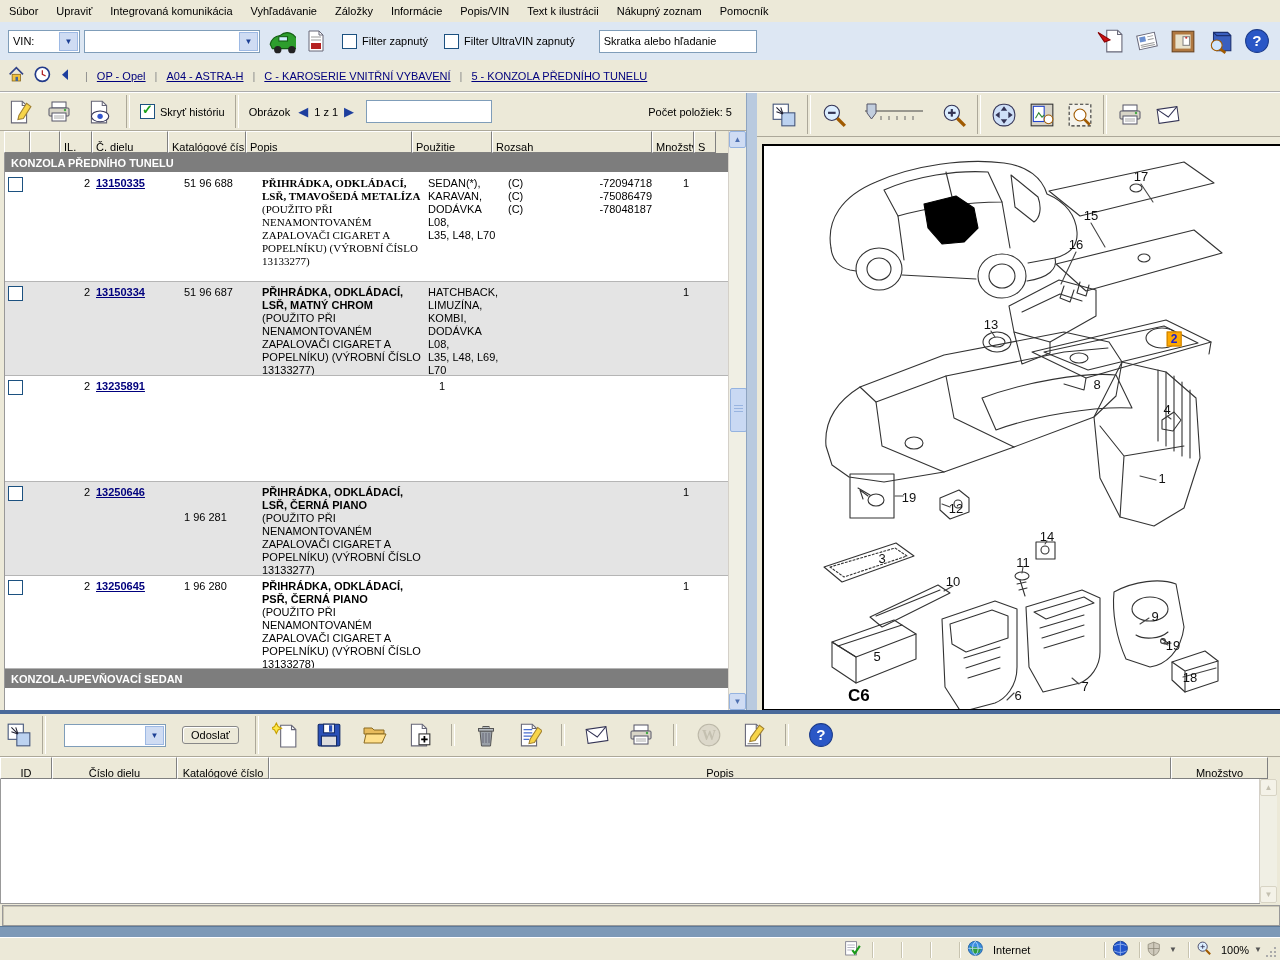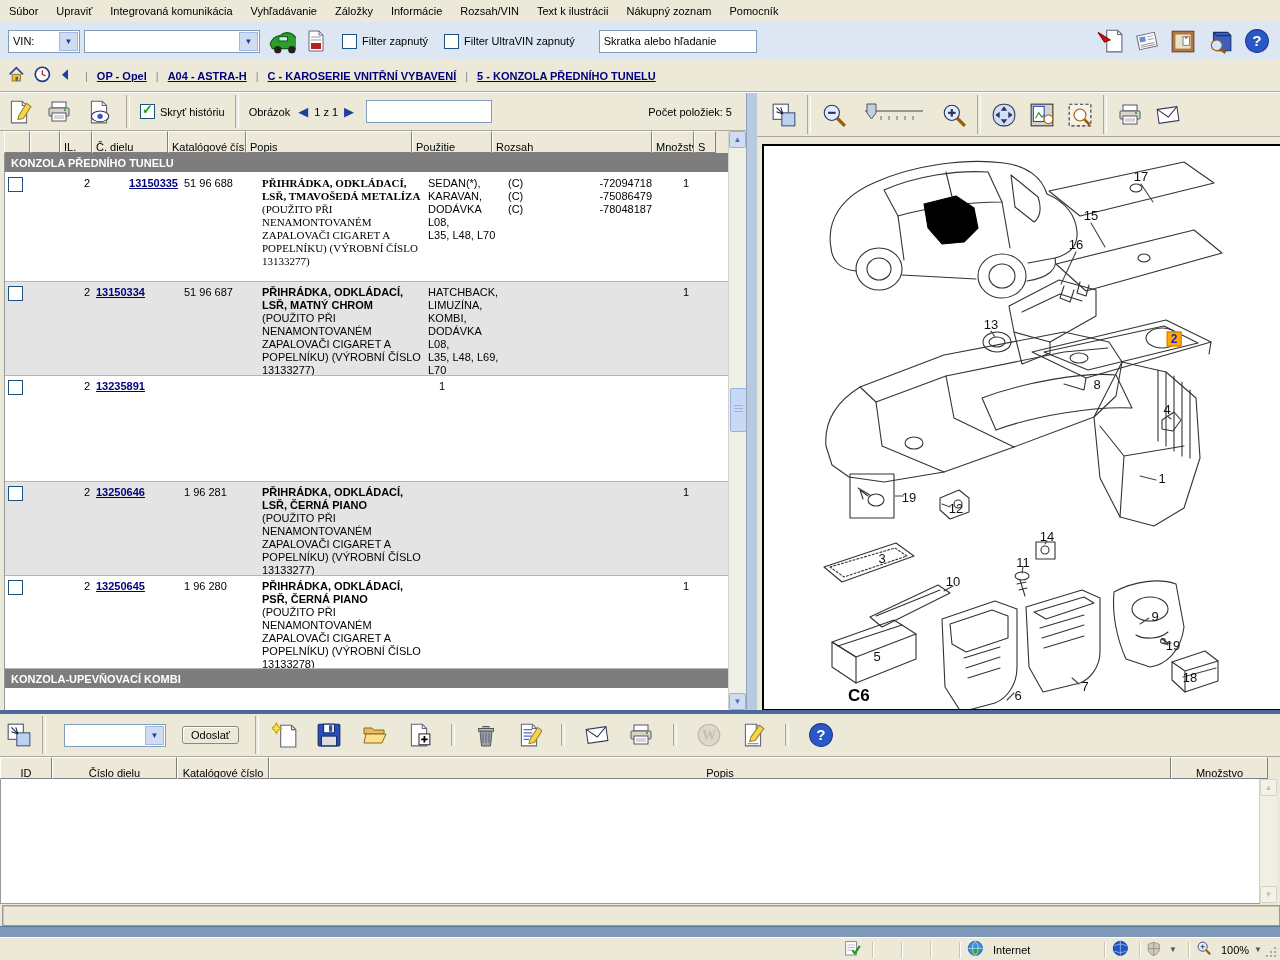--- a/index.html
+++ b/index.html
@@ -16,21 +16,21 @@
   #toolbar1{left:0;top:22px;width:1280px;height:38px;background:#dde7f3;border-bottom:1px solid #a5b6cc;display:flex;align-items:center;}
   .xpselect{background:#fff;border:1px solid #7f9db9;height:21px;display:flex;align-items:center;}
   .xpselect .val{flex:1;padding:0 4px;overflow:hidden;white-space:nowrap;}
   .dd-btn{width:17px;height:17px;margin:1px;background:#cfdcf3;border:1px solid #9db9e4;color:#1c3f94;
           display:flex;align-items:center;justify-content:center;font-size:8px;}
   .xpcheck{width:13px;height:13px;background:#fff;border:1px solid #1c5180;display:inline-block;position:relative;flex:none;}
   .xpcheck.on::after{content:"✓";position:absolute;left:1px;top:-3px;color:#1aa11a;font-size:13px;font-weight:bold;}
   .txtin{background:#fff;border:1px solid #7f9db9;height:21px;padding:0 4px;font:11px "Liberation Sans",sans-serif;}
   
   #breadcrumbs{left:0;top:60px;width:1280px;height:33px;background:#ece9d8;border-bottom:2px groove #fff;display:flex;align-items:center;padding-left:8px;box-sizing:border-box;}
-  .bc-link{color:#00007d;font-weight:bold;text-decoration:underline;white-space:nowrap;cursor:pointer;}
+  .bc-link{color:#00007d;font-weight:normal;text-decoration:underline;white-space:nowrap;cursor:pointer;}
   .bc-sep{color:#8a8a8a;margin:0 9px;}
   
   #leftpanel{left:0;top:93px;width:746px;height:619px;background:#ece9d8;}
   #vsplit{left:746px;top:93px;width:11px;height:619px;background:#b9cadf;border-left:1px solid #8ea4c0;border-right:1px solid #8ea4c0;}
   #rightpanel{left:757px;top:93px;width:523px;height:619px;background:#ece9d8;}
   #lefttoolbar{left:0;top:0;width:746px;height:38px;border-bottom:1px solid #aca899;display:flex;align-items:center;padding-left:6px;box-sizing:border-box;}
   
   .hcell{background:#ece9d8;border-top:1px solid #fff;border-left:1px solid #fff;border-right:1px solid #808080;border-bottom:1px solid #808080;
          padding:9px 3px 2px 3px;box-sizing:border-box;overflow:hidden;white-space:nowrap;height:22px;}
   #tablehead{left:4px;top:38px;width:724px;height:22px;display:flex;}
@@ -73,21 +73,21 @@
 
 <div id="stage">
 
   <div id="menubar" class="abs">
       <span class="menu-item">Súbor</span>
       <span class="menu-item">Upraviť</span>
       <span class="menu-item">Integrovaná komunikácia</span>
       <span class="menu-item">Vyhľadávanie</span>
       <span class="menu-item">Záložky</span>
       <span class="menu-item">Informácie</span>
-      <span class="menu-item">Rozsah/VIN</span>
+      <span class="menu-item">Popis/VIN</span>
       <span class="menu-item">Text k ilustrácii</span>
       <span class="menu-item">Nákupný zoznam</span>
       <span class="menu-item">Pomocník</span>
     </div>
 
   <div id="toolbar1" class="abs">
     <div class="xpselect" style="width:70px;margin-left:8px;">
       <span class="val">VIN:</span>
       <span class="dd-btn">▼</span>
     </div>
@@ -251,21 +251,21 @@
         <div class="hcell" style="width: 22px; flex: 0 0 auto;">S</div>
       </div>
     <div id="tablebody" class="abs">
         <div class="grow">
           <span>KONZOLA PŘEDNÍHO TUNELU</span>
         </div>
         <div class="trow" style="height: 109px;">
           <div class="tcell" style="width: 26px; flex: 0 0 auto;"><span class="xpcheck"></span></div>
           <div class="tcell" style="width: 30px; flex: 0 0 auto;"></div>
           <div class="tcell" style="width: 32px; flex: 0 0 auto; text-align: right;">2</div>
-          <div class="tcell" style="width: 88px; flex: 0 0 auto; text-align: right;"><span class="partlink">13150335</span></div>
+          <div class="tcell" style="width: 88px; flex: 0 0 auto;"><span class="partlink">13150335</span></div>
           <div class="tcell" style="width: 78px; flex: 0 0 auto;">51 96 688</div>
           <div class="tcell" style="width: 166px; flex: 0 0 auto; font-family: Liberation Serif, serif;"><b>PŘIHRÁDKA, ODKLÁDACÍ, LSŘ, TMAVOŠEDÁ METALÍZA  </b>(POUŽITO PŘI NENAMONTOVANÉM ZAPALOVAČI CIGARET A POPELNÍKU) (VÝROBNÍ ČÍSLO 13133277)</div>
           <div class="tcell" style="width: 80px; flex: 0 0 auto;">
             <div>SEDAN(*),</div>
             <div>KARAVAN,</div>
             <div>DODÁVKA L08,</div>
             <div>L35, L48, L70</div>
           </div>
           <div class="tcell" style="width: 160px; flex: 0 0 auto;">
             <div class="rngline">
@@ -311,41 +311,41 @@
           <div class="tcell" style="width: 80px; flex: 0 0 auto;"></div>
           <div class="tcell" style="width: 160px; flex: 0 0 auto;"></div>
           <div class="tcell" style="width: 42px; flex: 0 0 auto; text-align: center;">1</div>
           <div class="tcell" style="width: 22px; flex: 0 0 auto;"></div>
         </div>
         <div class="trow alt" style="height: 94px;">
           <div class="tcell" style="width: 26px; flex: 0 0 auto;"><span class="xpcheck"></span></div>
           <div class="tcell" style="width: 30px; flex: 0 0 auto;"></div>
           <div class="tcell" style="width: 32px; flex: 0 0 auto; text-align: right;">2</div>
           <div class="tcell" style="width: 88px; flex: 0 0 auto;"><span class="partlink">13250646</span></div>
-          <div class="tcell" style="width: 78px; flex: 0 0 auto;">1 96 281</div>
+          <div class="tcell" style="width: 78px; flex: 0 0 auto; margin-top: 25px;">1 96 281</div>
           <div class="tcell" style="width: 166px; flex: 0 0 auto;"><b>PŘIHRÁDKA, ODKLÁDACÍ, LSŘ, ČERNÁ PIANO  </b>(POUŽITO PŘI NENAMONTOVANÉM ZAPALOVAČI CIGARET A POPELNÍKU) (VÝROBNÍ ČÍSLO 13133277)</div>
           <div class="tcell" style="width: 80px; flex: 0 0 auto;"></div>
           <div class="tcell" style="width: 160px; flex: 0 0 auto;"></div>
           <div class="tcell" style="width: 42px; flex: 0 0 auto; text-align: center;">1</div>
           <div class="tcell" style="width: 22px; flex: 0 0 auto;"></div>
         </div>
         <div class="trow" style="height: 93px;">
           <div class="tcell" style="width: 26px; flex: 0 0 auto;"><span class="xpcheck"></span></div>
           <div class="tcell" style="width: 30px; flex: 0 0 auto;"></div>
           <div class="tcell" style="width: 32px; flex: 0 0 auto; text-align: right;">2</div>
           <div class="tcell" style="width: 88px; flex: 0 0 auto;"><span class="partlink">13250645</span></div>
           <div class="tcell" style="width: 78px; flex: 0 0 auto;">1 96 280</div>
           <div class="tcell" style="width: 166px; flex: 0 0 auto;"><b>PŘIHRÁDKA, ODKLÁDACÍ, PSŘ, ČERNÁ PIANO  </b>(POUŽITO PŘI NENAMONTOVANÉM ZAPALOVAČI CIGARET A POPELNÍKU) (VÝROBNÍ ČÍSLO 13133278)</div>
           <div class="tcell" style="width: 80px; flex: 0 0 auto;"></div>
           <div class="tcell" style="width: 160px; flex: 0 0 auto;"></div>
           <div class="tcell" style="width: 42px; flex: 0 0 auto; text-align: center;">1</div>
           <div class="tcell" style="width: 22px; flex: 0 0 auto;"></div>
         </div>
         <div class="grow">
-          <span>KONZOLA-UPEVŇOVACÍ KOMBI</span>
+          <span>KONZOLA-UPEVŇOVACÍ SEDAN</span>
         </div>
       </div>
 
     <div class="abs sb" style="left:728px;top:38px;width:17px;height:579px;">
       <div class="sbtn" style="position:absolute;top:0;">▲</div>
       <div class="sthumb" style="position:absolute;top:257px;height:42px;"></div>
       <div class="sbtn" style="position:absolute;bottom:0;">▼</div>
     </div>
   </div>
 

